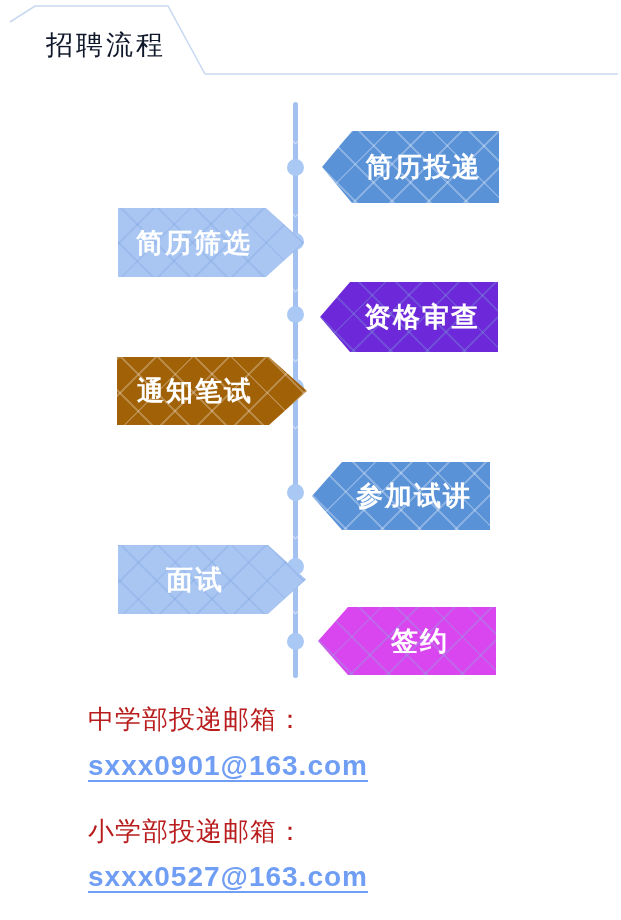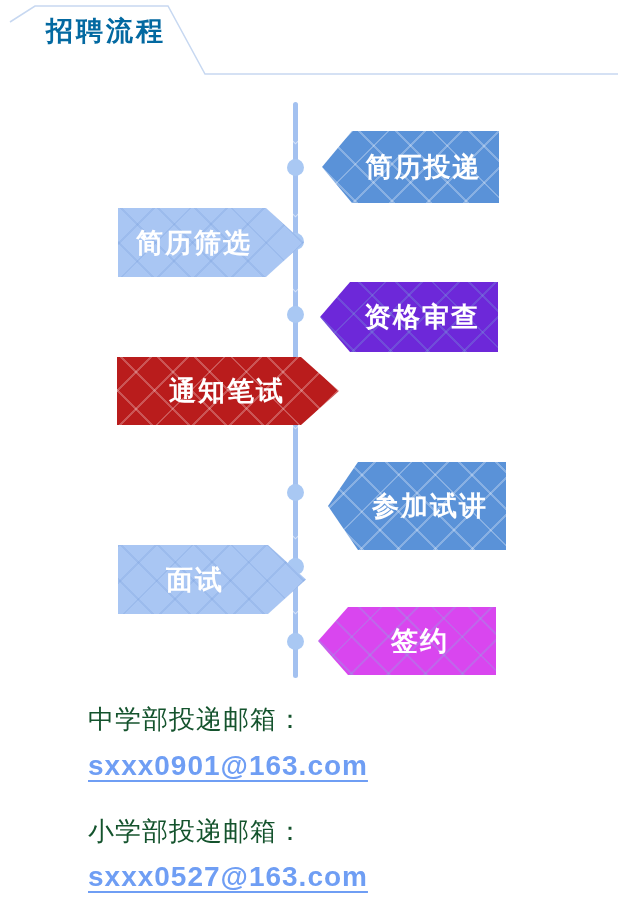--- a/index.html
+++ b/index.html
@@ -2,22 +2,22 @@
 <html><head>
 <meta charset="utf-8">
 <style>
   html,body{margin:0;padding:0;background:#ffffff;}
   body{font-family:"Liberation Sans","DejaVu Sans",sans-serif;}
   .page{position:relative;width:621px;height:920px;background:#ffffff;overflow:hidden;}
 
   
   .frame-svg{position:absolute;left:0;top:0;}
   .page-title{
-    position:absolute;left:46px;top:13px;
-    font-size:27px;font-weight:bold;color:#0369a1;letter-spacing:3px;
+    position:absolute;left:46px;top:27px;
+    font-size:27px;font-weight:normal;color:#0f172a;letter-spacing:3px;
   }
 
   
   .tl-line{
     position:absolute;left:293px;top:102px;width:5px;height:576px;
     background:#a3c1f0;border-radius:3px;
   }
   .tl-dot{
     position:absolute;width:17px;height:17px;border-radius:50%;
     background:#a9c8f3;left:287px;
@@ -53,34 +53,34 @@
     padding-left:26px;
   }
   
   .side-left{
     clip-path:polygon(0 0, calc(100% - 38px) 0, 100% 50%, calc(100% - 38px) 100%, 0 100%);
     padding-right:34px;
   }
   .c-blue  {background:#5a92d8;--lat:rgba(255,255,255,.28);}
   .c-peri  {background:#a9c6f3;--lat:rgba(110,150,215,.22);}
   .c-pale  {background:#6d28d9;--lat:rgba(120,170,215,.28);}
-  .c-vivid {background:#b91c1c;padding-left:32px;--lat:rgba(255,255,255,.25);}
+  .c-vivid {background:#a16207;--lat:rgba(255,255,255,.25);}
   .c-palest{background:#d946ef;--lat:rgba(130,180,220,.28);}
 
   .s1{left:322px;top:131px;width:151px;height:72px;}
   .s2{left:118px;top:208px;width:152px;height:69px;}
   .s3{left:320px;top:282px;width:152px;height:70px;}
   .s4{left:117px;top:357px;width:156px;height:68px;}
-  .s5{left:328px;top:462px;width:152px;height:88px;}
+  .s5{left:312px;top:462px;width:152px;height:68px;}
   .s6{left:118px;top:533px;width:154px;height:69px;margin-top:12px;}
   .s7{left:318px;top:607px;width:152px;height:68px;}
 
   
   .contact-label{
-    position:absolute;left:88px;font-size:26px;color:#14532d;letter-spacing:1px;
+    position:absolute;left:88px;font-size:26px;color:#b91c1c;letter-spacing:1px;
   }
   .contact-email{
     position:absolute;left:88px;font-size:28px;font-weight:bold;color:#6f9ef4;
     text-decoration:underline;text-underline-offset:5px;letter-spacing:1px;
   }
   .cl1{top:702px}.ce1{top:750px}.cl2{top:814px}.ce2{top:861px}
 </style>
 </head>
 <body>
 

